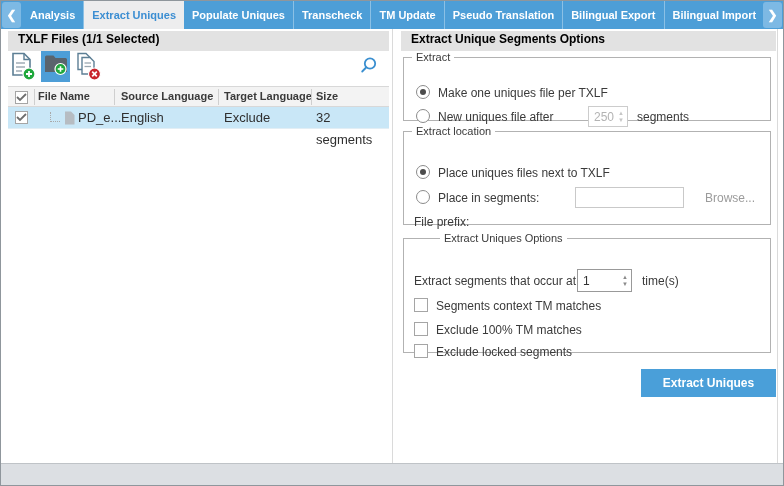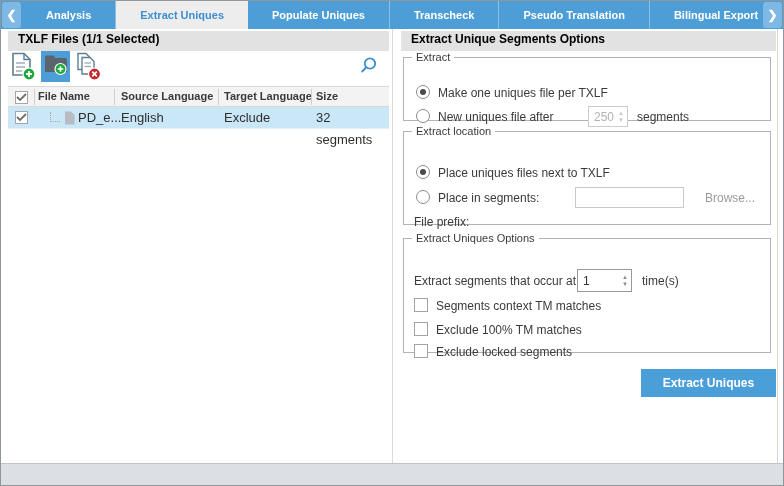--- a/index.html
+++ b/index.html
@@ -11,21 +11,21 @@
   }
   
   .tabbar { position:absolute; left:0; top:0; right:0; height:28px; background:#4d9ed7; }
   .scrollbtn { position:absolute; top:1px; width:19px; height:26px; background:#7db9e4;
     border-radius:3px; display:flex; align-items:center; justify-content:center;
     color:#fff; font-size:12px; font-weight:bold; cursor:pointer; }
   .scrollbtn.left { left:1px; }
   .scrollbtn.right { right:1px; }
   .tabs { position:absolute; left:21px; right:21px; top:0; height:28px;
     display:flex; flex-wrap:nowrap; overflow:hidden; }
-  .tab { flex:none; display:flex; align-items:center; padding:0 24px; height:28px;
+  .tab { flex:none; display:flex; align-items:center; padding:0 8px; height:28px;
     color:#ffffff; font-size:11px; font-weight:bold; white-space:nowrap;
     border-right:1px solid rgba(255,255,255,0.35); cursor:pointer; }
   .tab.active { background:#ededee; color:#3c8ed2; border-right:none; }
   
   .panel-title { position:absolute; height:20px; background:#e2e2e2; font-size:12px;
     font-weight:bold; color:#000000; line-height:16px; padding-left:10px; }
   .lp-title { left:7px; top:30px; width:381px; }
   .rp-title { left:400px; top:30px; width:375px; }
   .vdiv { position:absolute; top:28px; width:1px; height:434px; background:#dadada; }
   
@@ -45,21 +45,21 @@
   .tcb { position:absolute; left:7px; top:4px; width:13px; height:13px; background:#fff;
     border:1px solid #a5a5a5; display:flex; align-items:center; justify-content:center; cursor:pointer; }
   .treedots { position:absolute; left:42px; top:5px; width:10px; height:10px;
     border-left:1px dotted #a9a9a9; border-bottom:1px dotted #a9a9a9; }
   .rowdoc { position:absolute; left:56px; top:4px; }
   
   fieldset { position:absolute; left:402px; width:368px; border:1px solid #b2b2b2; background:transparent; }
   legend { font-size:11px; color:#3a3a3a; margin-left:8px; padding:0 4px; }
   .fs1 { top:50px; height:70px; }
   .fs2 { top:124px; height:100px; }
-  .fs3 { top:231px; height:121px; }
+  .fs3 { top:231px; height:121px;padding-left:28px; }
   .radio { position:absolute; width:14px; height:14px; border:1px solid #8b8b8b;
     border-radius:50%; background:#fff; cursor:pointer; }
   .radio.sel::after { content:""; position:absolute; left:3px; top:3px; width:6px; height:6px;
     border-radius:50%; background:#4c4c4c; }
   .cb { position:absolute; width:14px; height:14px; border:1px solid #a5a5a5; background:#fff; cursor:pointer; }
   .lbl { position:absolute; font-size:12px; color:#3a3a3a; white-space:nowrap; }
   .lbl.gray { color:#9b9b9b; }
   .spin { position:absolute; height:21px; background:#fff; border:1px solid #999; }
   .spin .val { position:absolute; left:5px; top:3px; font-size:12px; color:#333; }
   .spin .arrows { position:absolute; right:3px; top:3px; display:flex; flex-direction:column;
@@ -86,20 +86,21 @@
 
   <div class="tabbar">
     <div class="scrollbtn left">
       <span>❮</span>
     </div>
     <div class="tabs">
       <div class="tab">Analysis</div>
       <div class="tab active">Extract Uniques</div>
       <div class="tab">Populate Uniques</div>
       <div class="tab">Transcheck</div>
+      <div class="tab">TM Update</div>
       <div class="tab">Pseudo Translation</div>
       <div class="tab">Bilingual Export</div>
       <div class="tab">Bilingual Import</div>
 
     </div>
     <div class="scrollbtn right">
       <span>❯</span>
     </div>
   </div>
 

